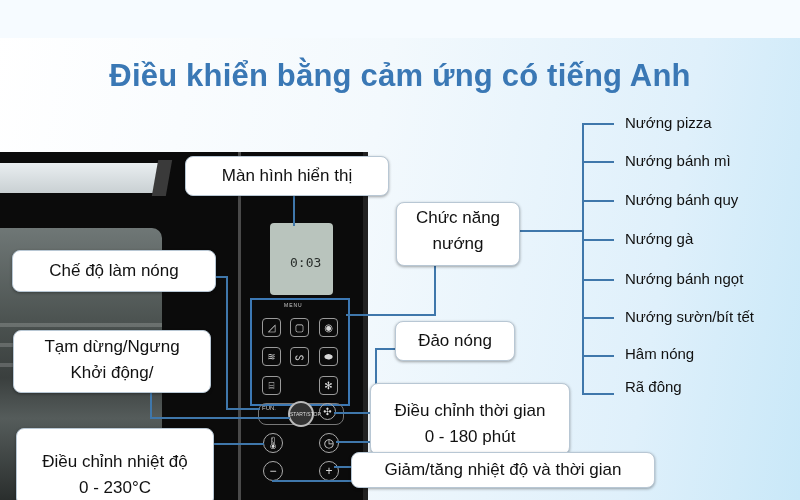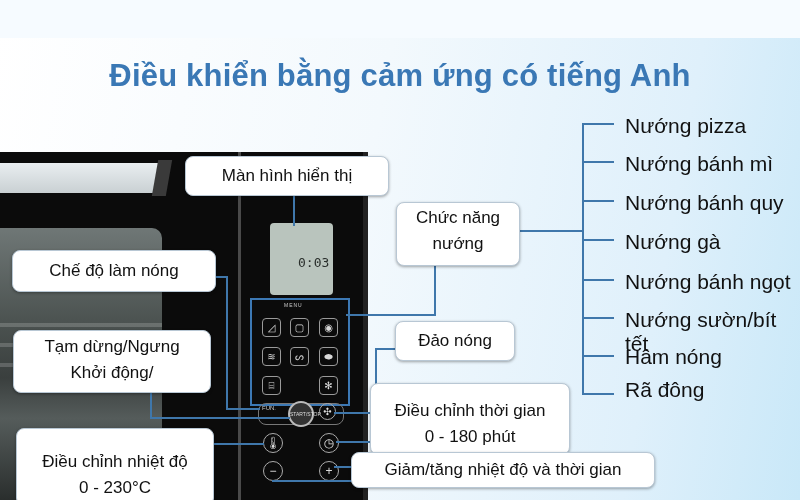--- a/index.html
+++ b/index.html
@@ -20,38 +20,38 @@
   .oven-bar-bevel { position:absolute; left:155px; top:160px; width:14px; height:36px; background:#3a3a3a; transform:skewX(-10deg); }
   .oven-window { position:absolute; left:0; top:228px; width:162px; height:272px;
     border-top-right-radius:10px;
     background:linear-gradient(180deg,#6f7776 0%,#4b5250 35%,#3a3f3e 55%,#555c5b 70%,#2a2e2d 100%); }
   .oven-stripe { position:absolute; left:0; width:162px; height:4px; background:rgba(255,255,255,0.18); }
   .divider { position:absolute; left:238px; top:152px; width:3px; height:348px; background:#4a4a4a; }
   .panel-edge { position:absolute; left:363px; top:152px; width:5px; height:348px; background:#222; }
   .lcd { position:absolute; left:270px; top:223px; width:63px; height:72px; border-radius:4px;
     background:#b9c4bd; }
   .lcd-text { position:absolute; left:290px; top:255px; font-family:"DejaVu Sans Mono", monospace;
-    font-size:13px; color:#2a2f2c;margin-left:8px; }
+    font-size:13px; color:#2a2f2c; }
   .menu-frame { position:absolute; left:250px; top:298px; width:96px; height:104px;
     border:2px solid #3c78b4; }
   .menu-label { position:absolute; left:284px; top:302px; font-size:5px; color:#ccc; letter-spacing:1px; }
   .btn { position:absolute; width:17px; height:17px; border:1.5px solid #9a9a9a; border-radius:4px;
     color:#d8d8d8; font-size:10px; line-height:17px; text-align:center; }
   .cbtn { position:absolute; width:18px; height:18px; border:1.5px solid #aaa; border-radius:50%;
     color:#ddd; font-size:12px; line-height:18px; text-align:center; }
   .fun { position:absolute; left:262px; top:405px; font-size:6px; color:#ccc; }
   .fun-pill { position:absolute; left:258px; top:403px; width:84px; height:20px; border:1.5px solid #777; border-radius:8px; }
   .start { position:absolute; left:288px; top:401px; width:22px; height:22px; border:2px solid #bbb;
     border-radius:50%; background:#333; color:#ddd; font-size:5px; text-align:center; line-height:22px; }
   
   .box { position:absolute; background:#fff; border:1px solid #b8c7d4; border-radius:8px;
     box-shadow:0 1px 3px rgba(0,0,0,0.35); color:#111; font-size:17px; text-align:center;
     line-height:26px; }
   .line { position:absolute; background:#3f77ab; }
-  .list-item { position:absolute; left:625px; font-size:21px; color:#111; }
+  .list-item { position:absolute; left:625px; font-size:15px; color:#111; }
 </style>
 </head>
 <body>
 
 <div class="topband"></div>
 <div class="title">Điều khiển bằng cảm ứng có tiếng Anh</div>
 
 <div class="oven"></div>
 <div class="oven-bar"></div>
 <div class="oven-bar-bevel"></div>

